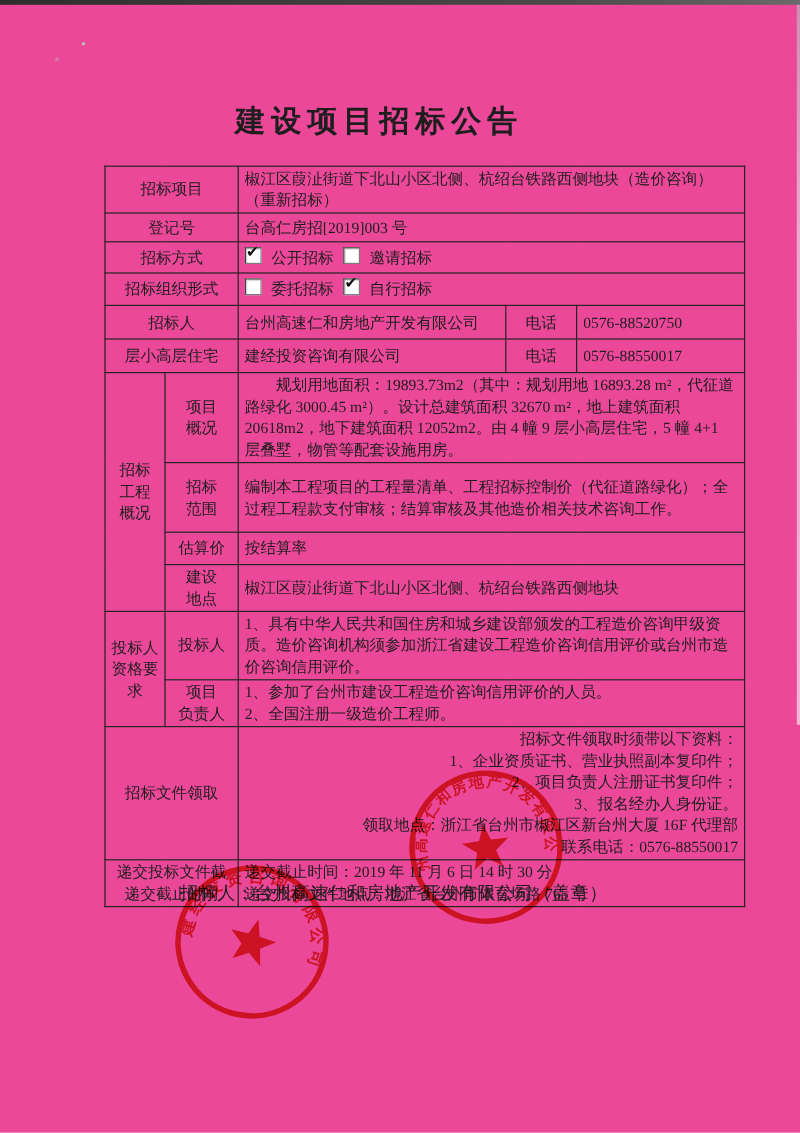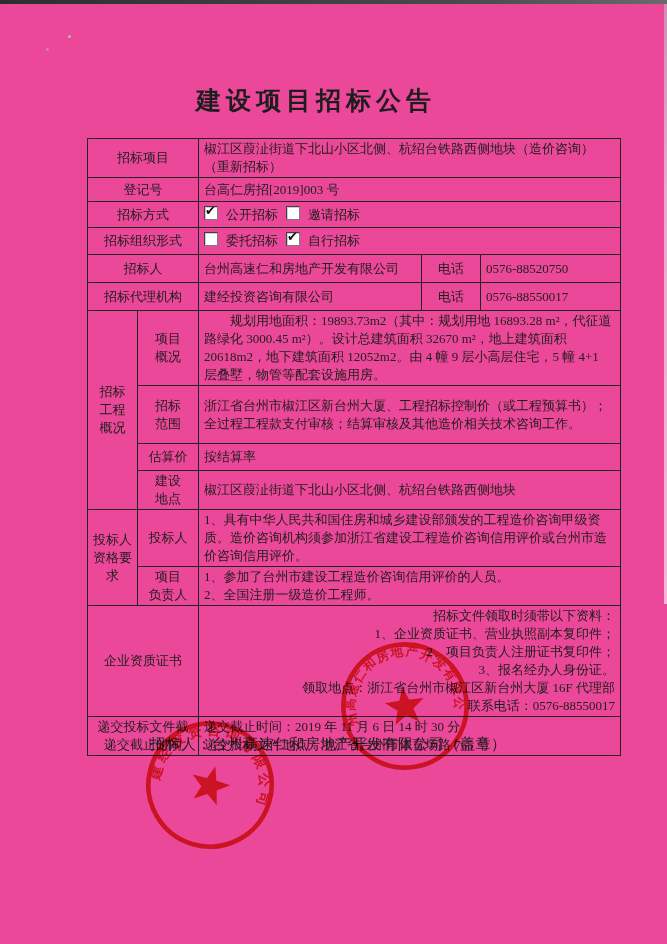--- a/index.html
+++ b/index.html
@@ -73,37 +73,37 @@
           <span class="cb"></span><span class="cbl">委托招标</span><span class="cb on"></span><span>自行招标</span>
         </td>
       </tr>
       <tr style="height:28px">
         <td colspan="2" class="lab">招标人</td>
         <td>台州高速仁和房地产开发有限公司</td>
         <td class="lab">电话</td>
         <td>0576-88520750</td>
       </tr>
       <tr style="height:28px">
-        <td colspan="2" class="lab">招标代理机构</td>
+        <td colspan="2" class="lab">层小高层住宅</td>
         <td>建经投资咨询有限公司</td>
         <td class="lab">电话</td>
         <td>0576-88550017</td>
       </tr>
       <tr style="height:73px">
         <td rowspan="4" class="lab pre">招标
 工程
 概况</td>
         <td class="lab pre">项目
 概况</td>
         <td colspan="3" class="indent">规划用地面积：19893.73m2（其中：规划用地 16893.28 m²，代征道路绿化 3000.45 m²）。设计总建筑面积 32670 m²，地上建筑面积 20618m2，地下建筑面积 12052m2。由 4 幢 9 层小高层住宅，5 幢 4+1 层叠墅，物管等配套设施用房。</td>
       </tr>
       <tr style="height:58px">
         <td class="lab pre">招标
 范围</td>
-        <td colspan="3">浙江省台州市椒江区新台州大厦、工程招标控制价（或工程预算书）；全过程工程款支付审核；结算审核及其他造价相关技术咨询工作。</td>
+        <td colspan="3">编制本工程项目的工程量清单、工程招标控制价（代征道路绿化）；全过程工程款支付审核；结算审核及其他造价相关技术咨询工作。</td>
       </tr>
       <tr style="height:27px">
         <td class="lab">估算价</td>
         <td colspan="3">按结算率</td>
       </tr>
       <tr style="height:37px">
         <td class="lab pre">建设
 地点</td>
         <td colspan="3">椒江区葭沚街道下北山小区北侧、杭绍台铁路西侧地块</td>
       </tr>
@@ -114,21 +114,21 @@
         <td class="lab">投标人</td>
         <td colspan="3">1、具有中华人民共和国住房和城乡建设部颁发的工程造价咨询甲级资质。造价咨询机构须参加浙江省建设工程造价咨询信用评价或台州市造价咨询信用评价。</td>
       </tr>
       <tr style="height:35px">
         <td class="lab pre">项目
 负责人</td>
         <td colspan="3" class="pre">1、参加了台州市建设工程造价咨询信用评价的人员。
 2、全国注册一级造价工程师。</td>
       </tr>
       <tr style="height:102px">
-        <td colspan="2" class="lab">企业资质证书</td>
+        <td colspan="2" class="lab">招标文件领取</td>
         <td colspan="3" class="pre lh17">招标文件领取时须带以下资料：
 1、企业资质证书、营业执照副本复印件；
 2、项目负责人注册证书复印件；
 3、报名经办人身份证。
 领取地点：浙江省台州市椒江区新台州大厦 16F 代理部
 联系电话：0576-88550017</td>
       </tr>
       <tr style="height:34px">
         <td colspan="2" class="lab pre lh16">递交投标文件截
 递交截止时间</td>

